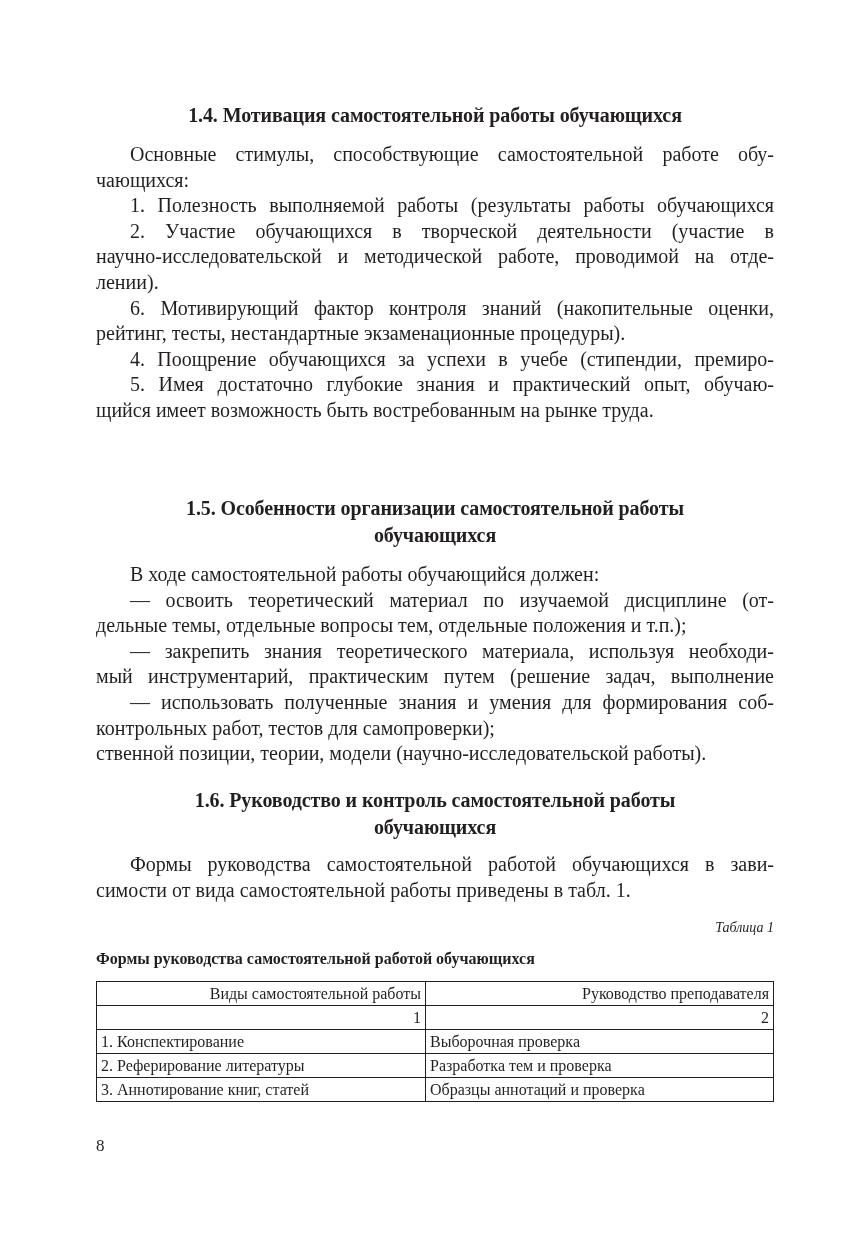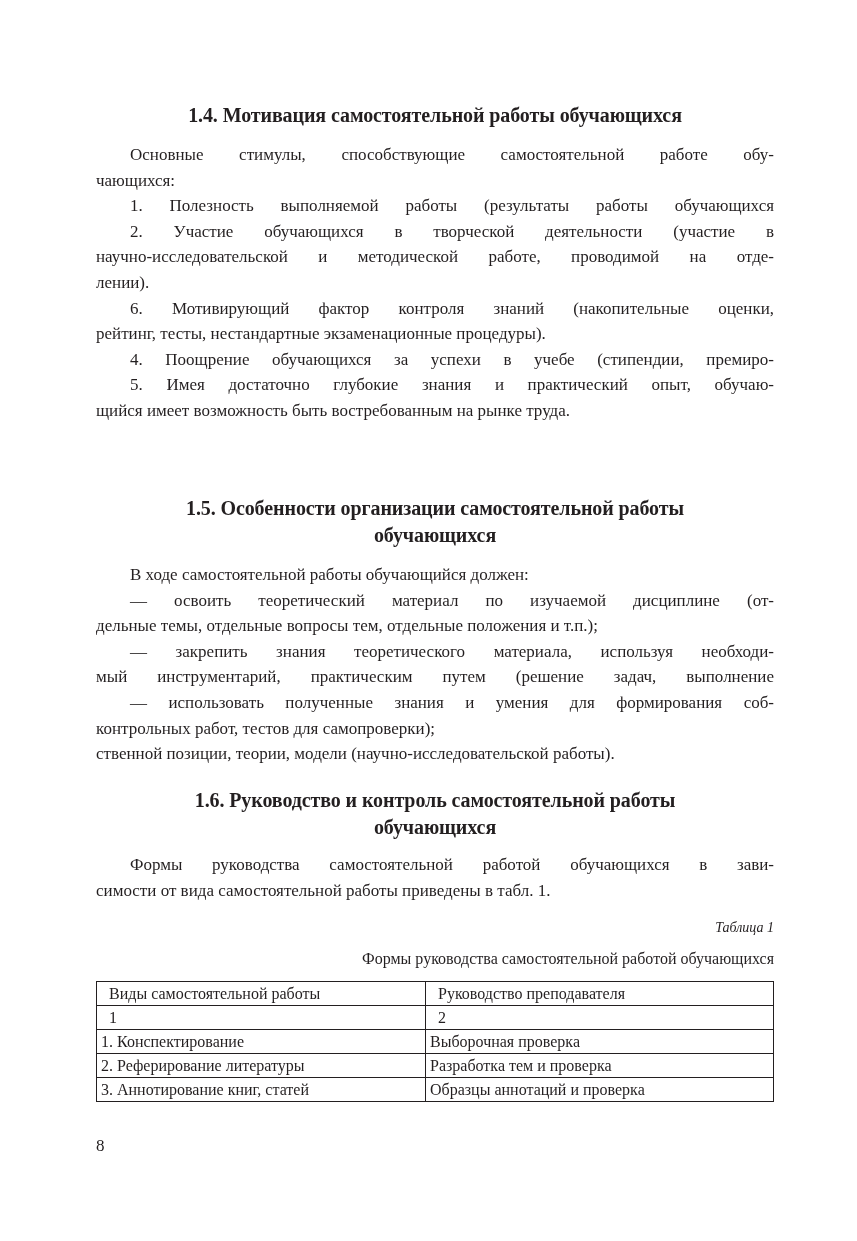--- a/index.html
+++ b/index.html
@@ -1,27 +1,27 @@
 <!DOCTYPE html>
 <html><head>
   <meta charset="utf-8">
   <style>
     html, body { margin: 0; padding: 0; background: #ffffff; }
     body { width: 857px; height: 1241px; position: relative; overflow: hidden; color: #231f20; font-family: "Liberation Serif", serif; }
     .page { position: absolute; left: 96px; top: 0; width: 678px; }
     h2 { font-family: "Liberation Serif", serif; font-weight: bold; font-size: 20px; line-height: 28px; text-align: center; margin: 0; position: absolute; left: 0; width: 678px; letter-spacing: -0.1px; }
-    .para { position: absolute; left: 0; width: 678px; font-size: 17px; line-height: 25.6px; text-align: justify; text-align-last: left; }
+    .para { position: absolute; left: 0; width: 678px; font-size: 20px; line-height: 25.6px; text-align: justify; text-align-last: left; }
     .para .ind { display: inline-block; width: 34px; }
     .line { display: block; text-align: justify; text-align-last: justify; white-space: nowrap; }
     .line.last { text-align-last: left; }
     .caption { position: absolute; right: 0; font-style: italic; font-size: 14px; }
-    .table-title { position: absolute; left: 0; width: 678px; text-align: right; font-weight: normal; font-size: 16px; }
+    .table-title { position: absolute; left: 0; width: 678px; text-align: left; font-weight: bold; font-size: 16px; }
     table { position: absolute; left: 0; border-collapse: collapse; width: 678px; font-size: 16px; }
     td { border: 1px solid #231f20; height: 23px; padding: 0 4px; line-height: 22px; }
-    td.c { text-align: left; padding-left: 12px; }
+    td.c { text-align: right; padding-left: 12px; }
     .col1 { width: 312px; }
     .page-num { position: absolute; left: 0; font-size: 17px; }
   </style>
 </head>
 <body>
 
 <div class="page">
 
   <h2 style="top:101px;">1.4. Мотивация самостоятельной работы обучающихся</h2>
 

